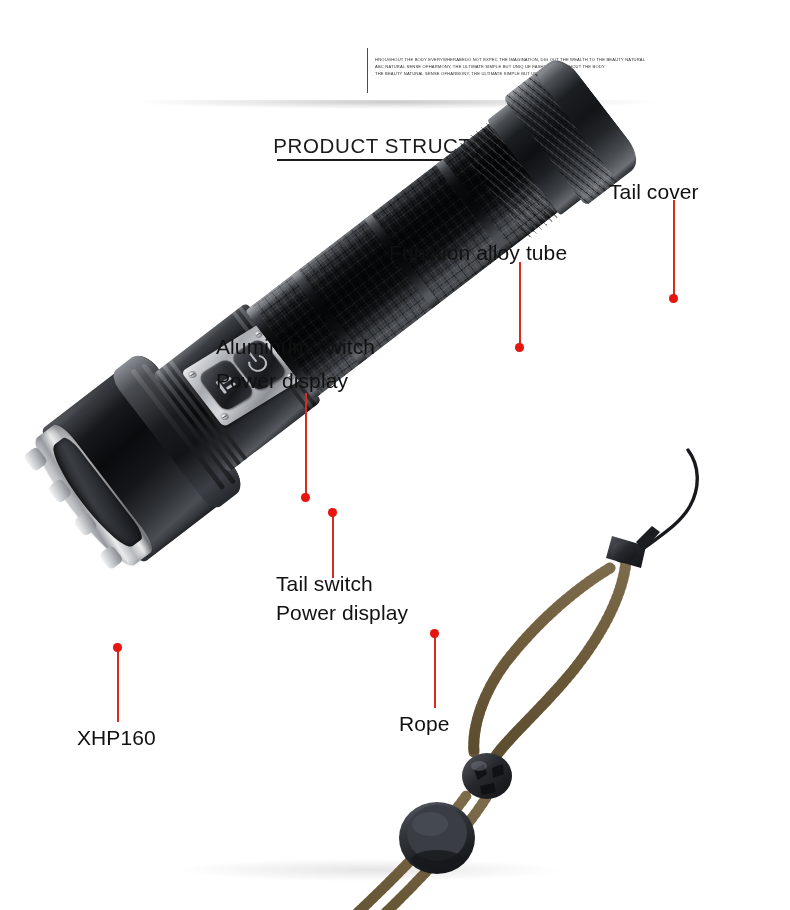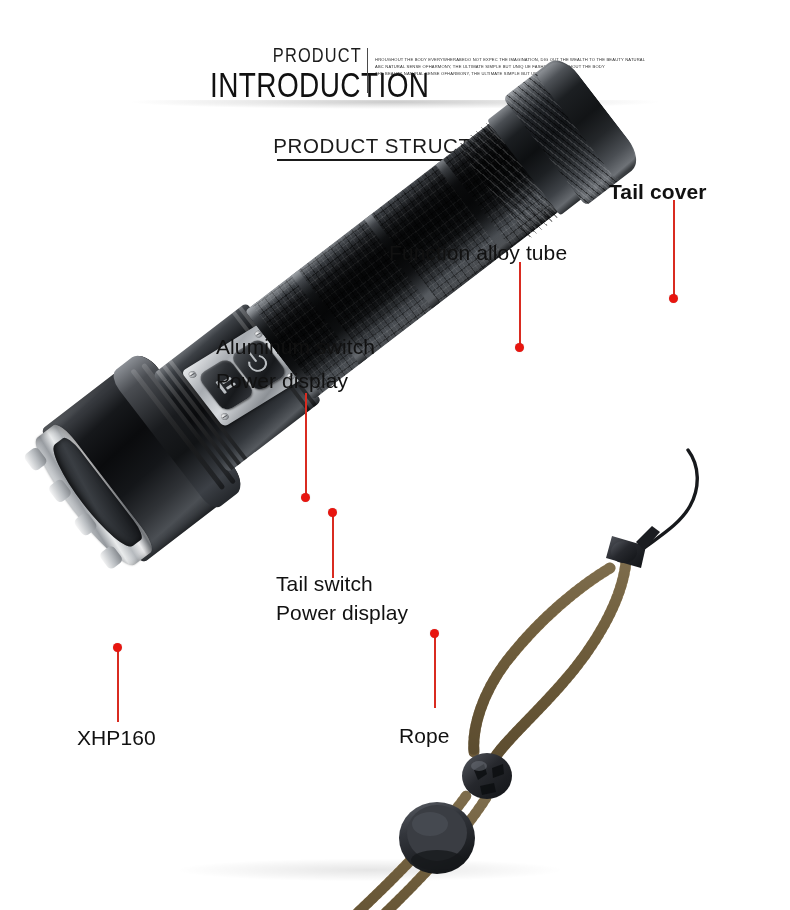--- a/index.html
+++ b/index.html
@@ -65,28 +65,28 @@
     width:206px; height:1.6px; background:#1a1a1a;
   }
 
   
   .lbl {
     position:absolute;
     font-family:"Liberation Sans", sans-serif;
     font-size:21px; color:#111;
     white-space:nowrap; letter-spacing:0.1px;
   }
-  #lbl-tail     { left:609px; top:180px;font-weight:bold; }
+  #lbl-tail     { left:609px; top:180px; }
   #lbl-tube     { left:389px; top:241px; }
   #lbl-func     { left:216px; top:335px; }
   #lbl-pow1     { left:216px; top:369px; }
   #lbl-press    { left:276px; top:572px; }
   #lbl-pow2     { left:276px; top:601px; }
   #lbl-xhp      { left:77px;  top:726px; }
-  #lbl-rope     { left:399px; top:712px;margin-top:12px; }
+  #lbl-rope     { left:399px; top:712px; }
 
   
   .leader { position:absolute; background:#d92b20; }
   .ldot {
     position:absolute; width:9px; height:9px; border-radius:50%;
     background:#e8150f; box-shadow:0 0 1px rgba(0,0,0,.25);
   }
 
   
   #stage { position:absolute; left:0; top:150px; width:790px; height:700px; }
@@ -287,24 +287,20 @@
     position:absolute; left:90px; top:700px; width:560px; height:40px;
     background:radial-gradient(ellipse 270px 16px at 280px 20px,
       rgba(0,0,0,.10) 0%, rgba(0,0,0,0) 72%);
   }
 </style>
 </head>
 <body>
 
 <div id="header">
 
-  <div id="hdr-titles">
-    <span id="hdr-product">PRODUCT</span>
-    <span id="hdr-intro">INTRODUCTION</span>
-  </div>
 
   <div id="hdr-divider"></div>
 
   <div id="hdr-sub">
     <p>HROUGHOUT THE BODY  EVERYWHERABEDO NOT EXPEC THE IMAGINATION, DIG OUT THE WEALTH TO THE BEAUTY NATURAL</p>
     <p>ABC NATURAL SENSE OFHARMONY, THE ULTIMATE SIMPLE BUT UNIQ UE FASHION HROUGHOUT THE BODY</p>
     <p>THE BEAUTY NATURAL SENSE OFHARMONY, THE ULTIMATE SIMPLE BUT UNIQ UE FASHION</p>
   </div>
 
   <div id="hdr-shadow"></div>

